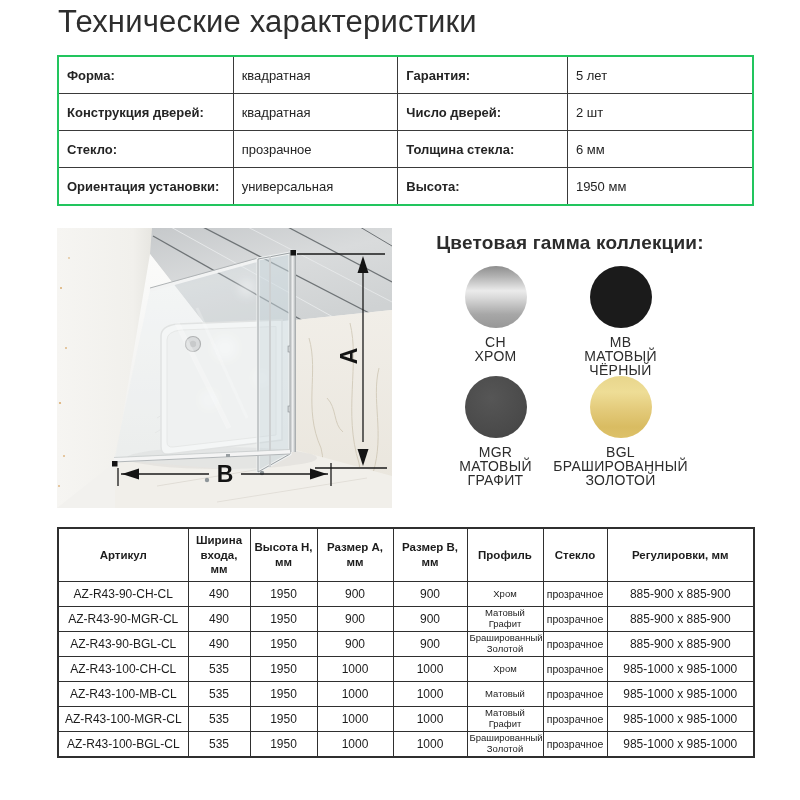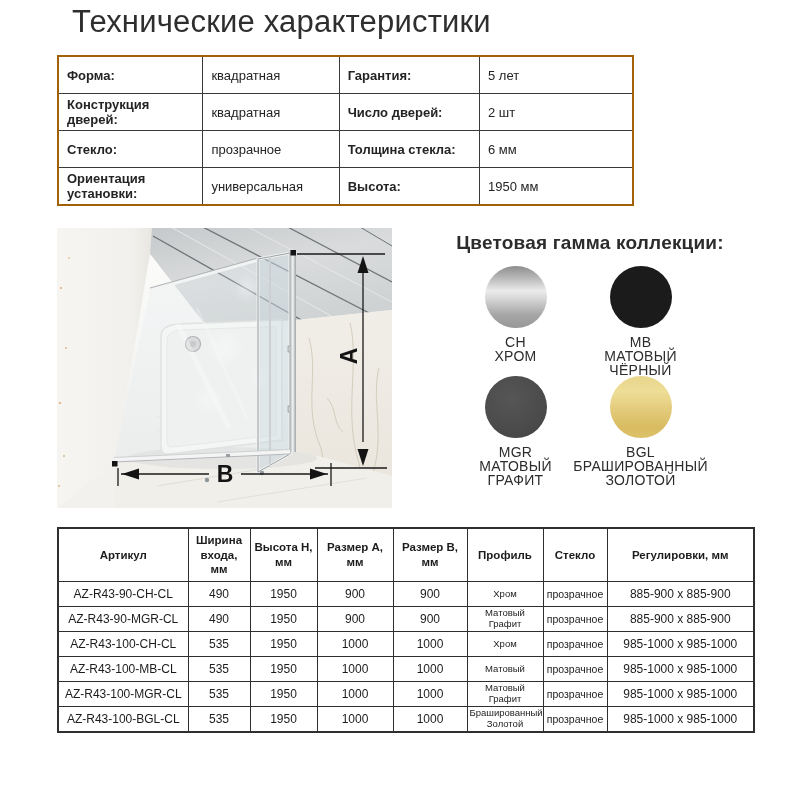--- a/index.html
+++ b/index.html
@@ -2,36 +2,36 @@
 <html><head>
 <meta charset="utf-8">
 <style>
   html,body { margin:0; padding:0; background:#ffffff; }
   body { width:800px; height:800px; overflow:hidden;
          font-family:"Liberation Sans", sans-serif; color:#222; }
   .page { position:relative; width:800px; height:800px; background:#fff; }
 
   
   .page-title { position:absolute; left:58px; top:4px; font-size:31px;
-                font-weight:500; color:#2e2e2e; letter-spacing:.2px;margin-left:14px; }
-
-  
-  table.specs { position:absolute; left:57px; top:55px; width:577px;
-                border-collapse:collapse; border:2px solid #a16207; }
+                font-weight:500; color:#2e2e2e; letter-spacing:.2px; }
+
+  
+  table.specs { position:absolute; left:57px; top:55px; width:697px;
+                border-collapse:collapse; border:2px solid #22c55e; }
   table.specs td { border:1.5px solid #3a3a3a; height:36px; font-size:13px;
                    color:#242424; padding:0 4px 0 8px; vertical-align:middle; }
   table.specs td.lab { font-weight:bold; }
   .sc1{width:25.2%}.sc2{width:23.7%}.sc3{width:24.4%}.sc4{width:26.7%}
 
   
   .product-wrap { position:absolute; left:57px; top:228px; width:335px; height:280px; }
   .product-wrap svg { display:block; }
 
   
-  .colors { position:absolute; left:425px; top:232px; width:330px; }
+  .colors { position:absolute; left:405px; top:232px; width:330px; }
   .colors-title { font-size:19px; font-weight:bold; color:#2c2c2c;
                   text-align:center; letter-spacing:.2px; }
   .colors-grid { margin-top:12px; padding-left:28px; display:grid;
                  grid-template-columns:125px 125px; grid-auto-rows:110px; }
   .color-item { display:flex; flex-direction:column; align-items:center; }
   .swatch { width:62px; height:62px; border-radius:50%; flex:0 0 auto; }
   .sw-chrome   { background:linear-gradient(180deg,#8e8e8e 0%,#b0b0b0 16%,#ebebeb 40%,#d8d8d8 52%,#a7a7a7 78%,#979797 100%); }
   .sw-black    { background:#1b1b1b; }
   .sw-gold     { background:linear-gradient(180deg,#e8d68c 0%,#eedd96 26%,#e3ca7a 55%,#d9bc62 82%,#ddc168 100%); }
   .sw-graphite { background:radial-gradient(circle at 42% 36%,#565656 0%,#4a4a4a 65%,#404040 100%); }
@@ -319,20 +319,30 @@
     <td class="col-articul">AZ-R43-90-MGR-CL</td>
     <td class="col-num">490</td>
     <td class="col-num">1950</td>
     <td class="col-num">900</td>
     <td class="col-num">900</td>
     <td class="col-profile">Матовый Графит</td>
     <td class="col-glass">прозрачное</td>
     <td class="col-adj">885-900 x 885-900</td>
   </tr>
         <tr>
+    <td class="col-articul">AZ-R43-90-BGL-CL</td>
+    <td class="col-num">490</td>
+    <td class="col-num">1950</td>
+    <td class="col-num">900</td>
+    <td class="col-num">900</td>
+    <td class="col-profile">Брашированный Золотой</td>
+    <td class="col-glass">прозрачное</td>
+    <td class="col-adj">885-900 x 885-900</td>
+  </tr>
+        <tr>
     <td class="col-articul">AZ-R43-100-CH-CL</td>
     <td class="col-num">535</td>
     <td class="col-num">1950</td>
     <td class="col-num">1000</td>
     <td class="col-num">1000</td>
     <td class="col-profile">Хром</td>
     <td class="col-glass">прозрачное</td>
     <td class="col-adj">985-1000 x 985-1000</td>
   </tr>
         <tr>

